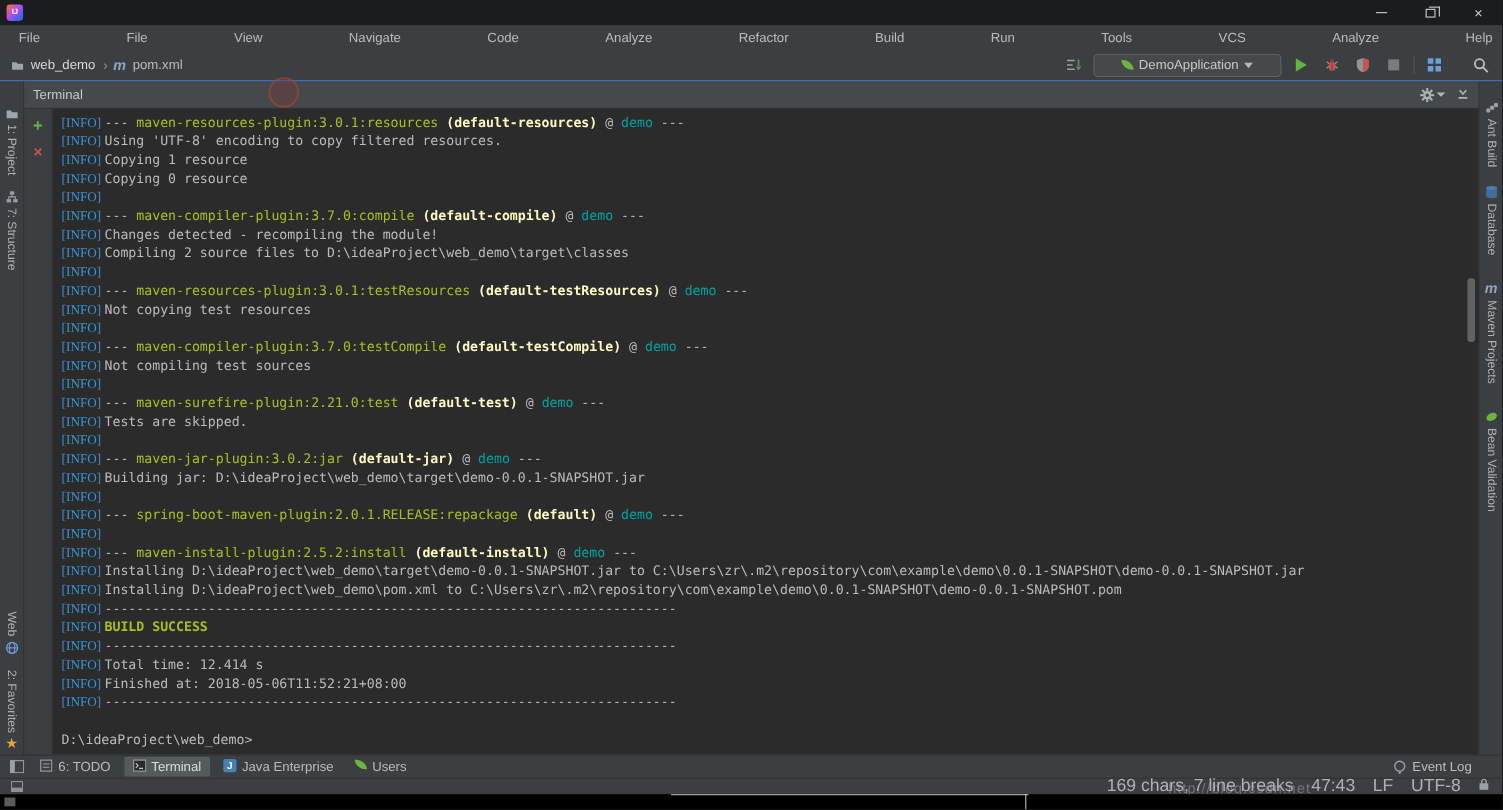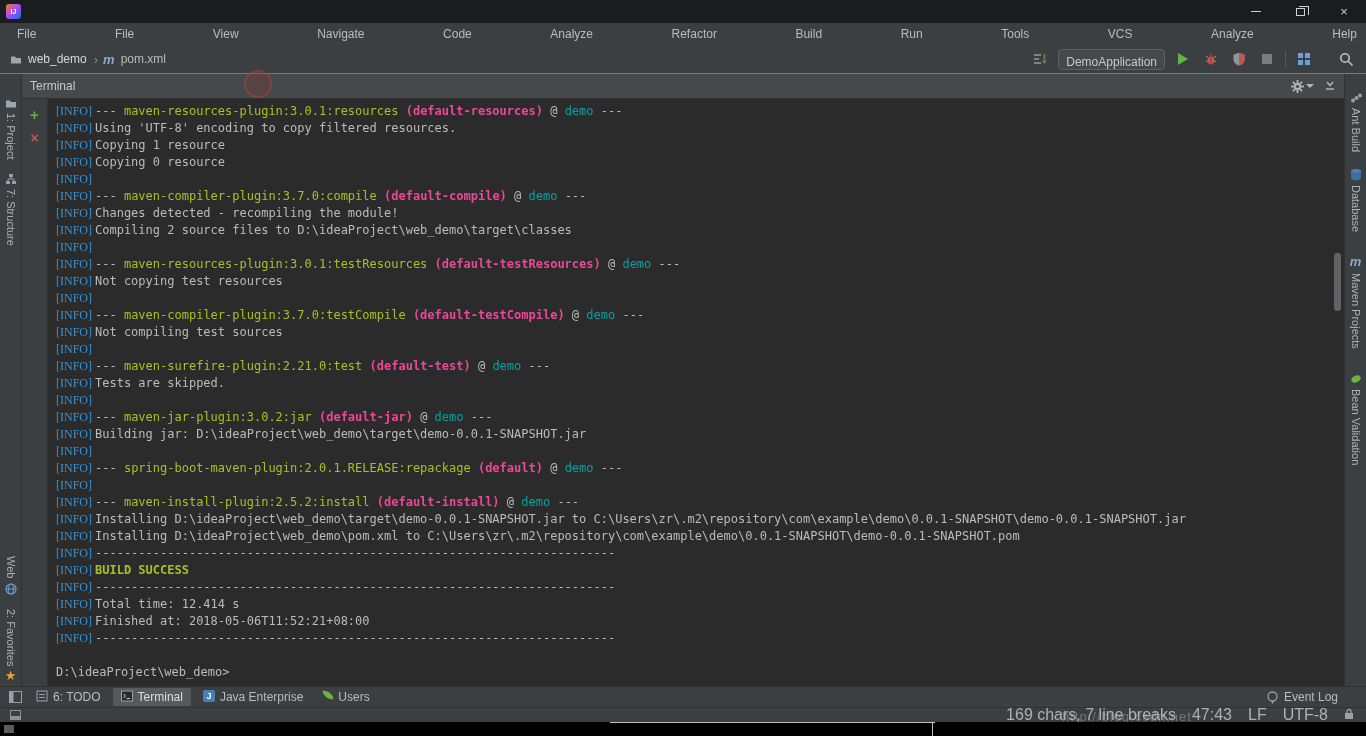--- a/index.html
+++ b/index.html
@@ -28,21 +28,21 @@
   .navbar{position:absolute;top:45px;left:0;right:0;height:29px;background:#3c3f41;
           border-bottom:1px solid #3b82f6;display:flex;align-items:center;padding:0 10px;}
   .crumb{color:#bbb;padding:0 2px;}
   .crumb.strong{color:#d8d8d8;}
   .crumb-sep{color:#8a8a8a;padding:0 5px;font-size:13px;}
   .crumb-icon{display:inline-flex;align-items:center;justify-content:center;margin-right:4px;}
   .maven-ic{color:#8ca8c8;font-weight:bold;font-style:italic;font-size:13px;}
   .run-cluster{margin-left:auto;display:flex;align-items:center;gap:8px;}
   .tb-icon{width:20px;height:20px;display:flex;align-items:center;justify-content:center;}
   .run-combo{height:21px;border:1px solid #5e6163;border-radius:4px;background:#45494a;
-             display:flex;align-items:center;gap:5px;padding:0 7px;color:#c8c8c8;flex-direction:column;}
+             display:flex;align-items:center;gap:5px;padding:0 25px;color:#c8c8c8;}
   .combo-arrow{width:0;height:0;border-left:4px solid transparent;border-right:4px solid transparent;border-top:5px solid #b6b6b6;}
   .leaf{width:10px;height:10px;background:#6db33f;border-radius:0 100% 0 100%;display:block;transform:rotate(-8deg);}
   .play{width:0;height:0;border-left:10px solid #62b543;border-top:6px solid transparent;border-bottom:6px solid transparent;}
   .stopsq{width:10px;height:10px;background:#7a7d7f;}
   .tb-sep{width:1px;height:16px;background:#545859;}
   .gridic{width:12px;height:12px;display:grid;grid-template-columns:5px 5px;grid-template-rows:5px 5px;gap:2px;}
   .gridic span{background:#6a9fd8;}
   .search-slot{margin-left:14px;}
 
   
@@ -63,21 +63,21 @@
   .tw-toolbar{width:26px;background:#3c3f41;border-right:1px solid #323232;
               display:flex;flex-direction:column;align-items:center;padding-top:9px;gap:11px;}
   .plus-ic{color:#62b543;font-size:15px;font-weight:bold;line-height:13px;}
   .close-ic{color:#c75450;font-size:14px;font-weight:bold;line-height:12px;}
   .term-out{flex:1;padding:4px 8px;font-family:"DejaVu Sans Mono",monospace;font-size:12px;
             line-height:17px;white-space:pre;overflow:hidden;}
   .tline{height:17px;}
   .seg-i{color:var(--info,#3993D4);font-family:Liberation Serif, serif;}
   .seg-p{color:var(--terminal_text,#BBBBBB);}
   .seg-g{color:var(--goal,#A8C023);}
-  .seg-e{color:#ec4899;font-weight:bold;}
+  .seg-e{color:#fef9c3;font-weight:bold;}
   .seg-j{color:var(--project_name,#00A3A3);}
   .seg-s{color:var(--success,#A8C023);font-weight:bold;}
   .scroll-thumb{position:absolute;right:25px;top:253px;width:7px;height:58px;background:#5f6365;border-radius:3px;}
 
   
   .bottombar{position:absolute;left:0;right:0;top:686px;height:21px;background:#3c3f41;
              border-top:1px solid #323232;display:flex;align-items:center;padding:0 6px;gap:4px;}
   .bb-tab{display:flex;gap:5px;padding:2px 8px;color:#bbb;border-radius:2px;}
   .bb-tab.active{background:#555a5d;color:#dedede;}
   .bb-right{margin-left:auto;display:flex;align-items:center;gap:5px;padding-right:22px;color:#bbb;}

